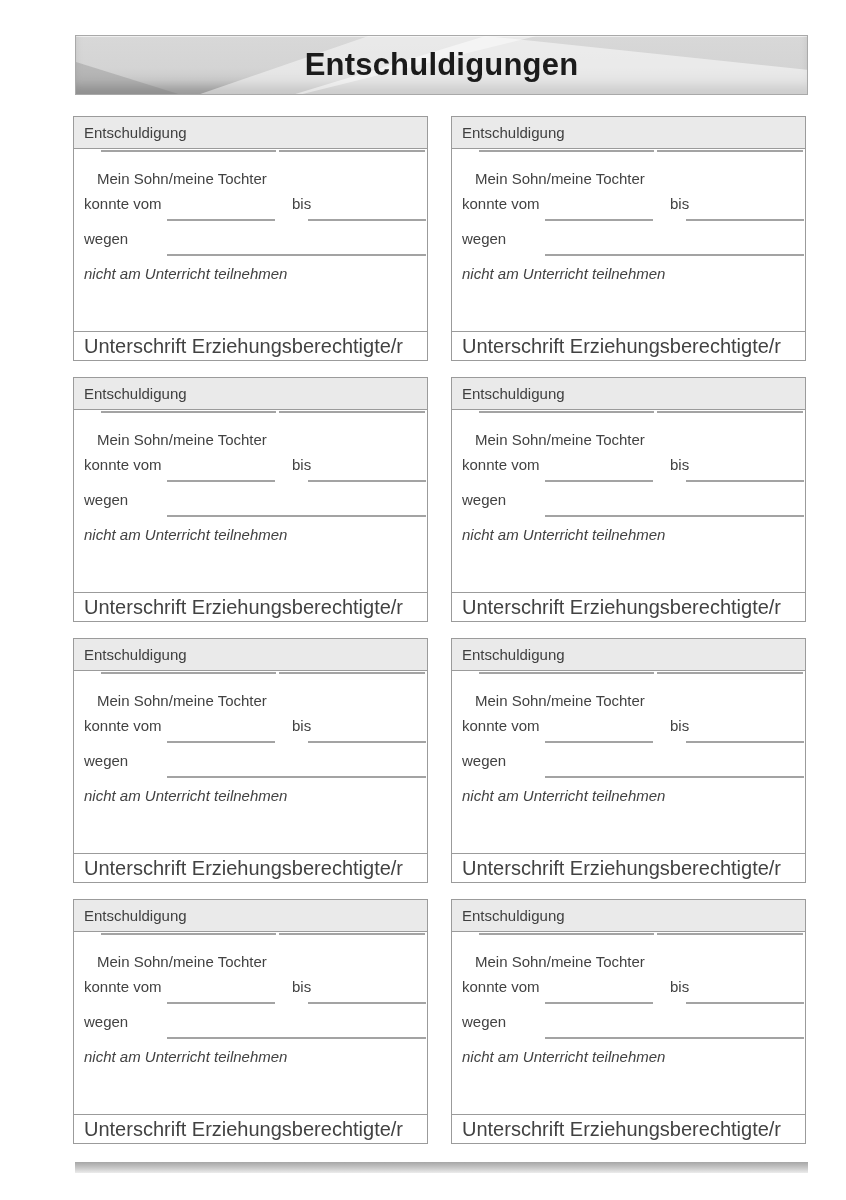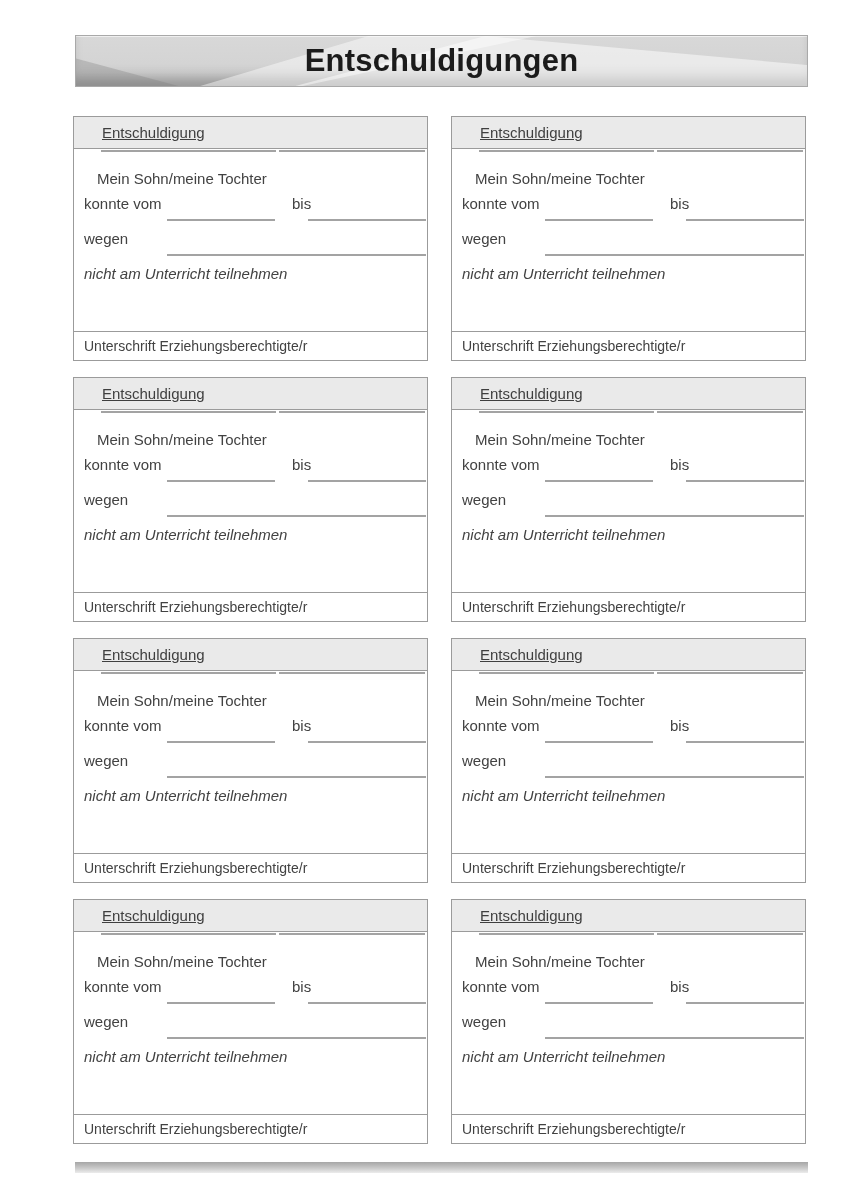--- a/index.html
+++ b/index.html
@@ -2,21 +2,21 @@
 <html><head>
 <meta charset="utf-8">
 <style>
   html,body{margin:0;padding:0;}
   body{
     width:846px;height:1200px;position:relative;background:#ffffff;
     font-family:"Liberation Sans",sans-serif;overflow:hidden;
   }
   
   .banner{
-    position:absolute;left:75px;top:35px;width:733px;height:52px;
+    position:absolute;left:75px;top:35px;width:733px;height:60px;
     box-sizing:border-box;border:1px solid #a9a9a9;overflow:hidden;
     background:linear-gradient(180deg,#d8d8d8 0%,#d4d4d4 55%,#bfbfbf 100%);
     box-shadow:inset 0 -12px 10px -4px rgba(125,125,125,.55), inset 0 1px 0 rgba(255,255,255,.6);
     display:flex;align-items:center;justify-content:center;
   }
   .banner .deco{position:absolute;inset:0;pointer-events:none;}
   .deco-ribbon{
     background:rgba(255,255,255,.45);
     clip-path:polygon(17% 100%,40% 0,63% 0,31% 100%);
   }
@@ -37,42 +37,42 @@
     position:absolute;left:73px;top:116px;
     display:grid;grid-template-columns:355px 355px;column-gap:23px;row-gap:16px;
   }
   .card{
     position:relative;width:355px;height:245px;box-sizing:border-box;
     border:1px solid #9b9b9b;background:#fff;
   }
   .card-header{
     position:absolute;left:0;top:0;right:0;height:32px;box-sizing:border-box;
     background:#eaeaea;border-bottom:1px solid #9b9b9b;
-    display:flex;align-items:center;padding-left:28px;
-    font-size:15px;color:#3f3f3f;text-decoration:underline;
+    display:flex;align-items:center;padding-left:10px;
+    font-size:15px;color:#3f3f3f;
   }
   .row{
     position:absolute;left:10px;font-size:15px;color:#424242;line-height:18px;
     white-space:nowrap;
   }
   .row-intro{top:53px;margin-left:13px;}
   .row-dates{top:78px;right:4px;}
   .lbl-to{position:absolute;left:200px;top:0;margin-left:8px;}
   .row-reason{top:113px;}
   .row-closing{top:148px;font-style:italic;}
   .fline{position:absolute;height:1.5px;background:#a3a3a3;}
   .name-line-a{left:27px;top:33px;width:175px;}
   .name-line-b{left:205px;top:33px;width:146px;}
   .from-line{left:93px;top:102px;width:108px;}
   .to-line{left:234px;top:102px;width:118px;}
   .reason-line{left:93px;top:137px;width:259px;}
   .card-footer{
     position:absolute;left:0;right:0;top:214px;bottom:0;box-sizing:border-box;
     border-top:1px solid #9b9b9b;display:flex;align-items:center;padding-left:10px;
-    font-size:14px;color:#424242;background:#fff;
+    font-size:20px;color:#424242;background:#fff;
   }
   
   .footer-bar{
     position:absolute;left:75px;top:1162px;width:733px;height:11px;
     background:linear-gradient(180deg,#a6a6a6 0%,#c9c9c9 55%,#ececec 100%);
   }
 </style>
 </head>
 <body>
 

